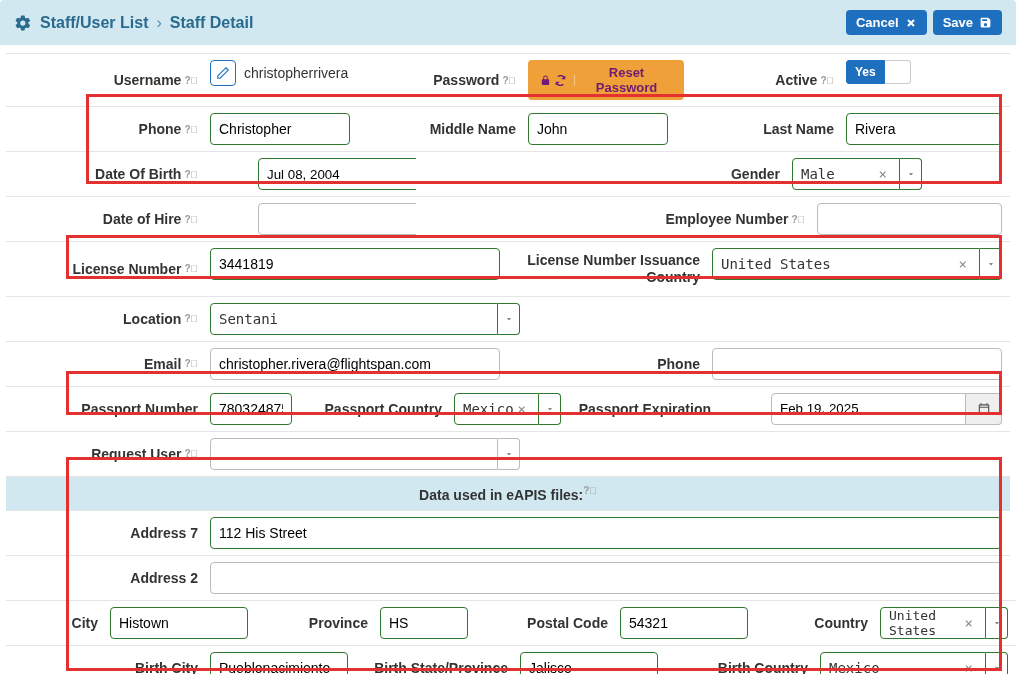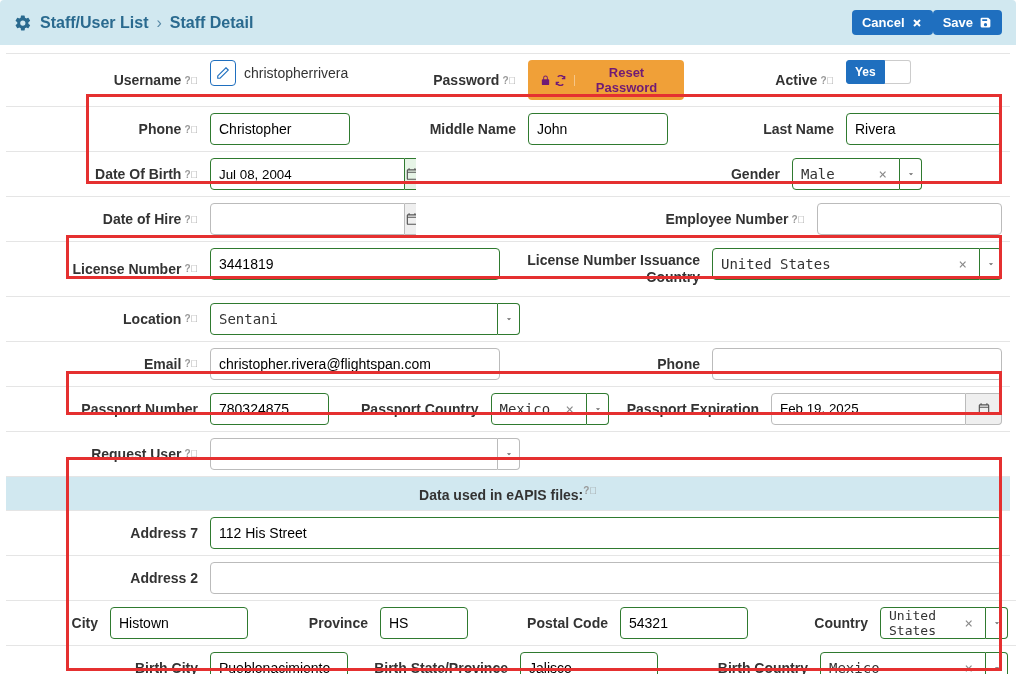--- a/index.html
+++ b/index.html
@@ -3,21 +3,21 @@
 <meta charset="utf-8">
 <style>
   * { box-sizing: border-box; margin: 0; padding: 0; }
   body { font-family: -apple-system, "Helvetica Neue", Arial, sans-serif; font-size: 14px; color: #333; background: #fff; }
   
   .header-bar { background: #d1e8f0; padding: 10px 14px; display: flex; align-items: center; justify-content: space-between; border-radius: 4px 4px 0 0; }
   .breadcrumb { display: flex; align-items: center; gap: 8px; color: #2a6a8f; font-weight: 600; font-size: 16px; }
   .breadcrumb a { color: #2a6a8f; text-decoration: none; }
   .breadcrumb .sep { color: #5a8ba8; font-weight: normal; }
   .gear-icon { width: 18px; height: 18px; color: #2a6a8f; }
-  .header-buttons { display: flex; }
+  .header-buttons { display: flex; gap: 6px; }
   .btn { display: inline-flex; align-items: center; gap: 6px; padding: 5px 10px; border-radius: 4px; border: none; font-size: 13px; font-weight: 600; cursor: pointer; color: #fff; }
   .btn-cancel { background: #1f6fbf; }
   .btn-save { background: #1f6fbf; }
   .btn-orange { background: #f0a038; color: #701a75; padding: 5px 12px; }
   .btn-orange .lock-part { padding-right: 8px; border-right: 1px solid rgba(255,255,255,0.4); display: inline-flex; gap: 4px; align-items: center; }
   
   .form-area { padding: 8px 6px; }
   .label-cell { background: #fff; border-top: 1px solid #e5e5e5; padding: 10px 8px 10px 4px; font-weight: 700; text-align: right; display: flex; align-items: center; justify-content: flex-end; gap: 3px; }
   .input-cell { background: #fff; border-top: 1px solid #e5e5e5; padding: 6px 8px 6px 4px; display: flex; align-items: flex-start; gap: 6px; }
   .help-icon { font-size: 10px; color: #999; vertical-align: super; }
@@ -27,21 +27,21 @@
   }
   input.text-input.gray { border: 1px solid #bbb; }
   
   .select-wrap { position: relative; display: flex; align-items: center; width: 100%; }
   .select-display { flex: 1; border: 1px solid #2f7a2f; border-radius: 4px 0 0 4px; padding: 6px 8px; height: 32px; font-family: ui-monospace, Menlo, Consolas, monospace; display: flex; align-items: center; justify-content: space-between; }
   .select-display.plain { border: 1px solid #bbb; font-family: inherit; }
   .select-caret { width: 22px; height: 32px; border: 1px solid #2f7a2f; border-left: none; border-radius: 0 4px 4px 0; display: flex; align-items: center; justify-content: center; background: #fff; cursor: pointer; }
   .select-caret.plain { border-color: #bbb; }
   .select-x { color: #888; font-size: 14px; padding: 0 4px; }
   
-  .date-wrap { display: flex; width: 100%; }
+  .date-wrap { display: flex; width: 100%; margin-left: 48px; }
   .date-input { flex: 1; border: 1px solid #2f7a2f; border-radius: 4px 0 0 4px; padding: 6px 8px; height: 32px; }
   .date-input.gray { border-color: #bbb; }
   .date-btn { width: 36px; height: 32px; border: 1px solid #2f7a2f; border-left: none; border-radius: 0 4px 4px 0; background: #e6f4e6; display: flex; align-items: center; justify-content: center; cursor: pointer; }
   .date-btn.gray { border-color: #bbb; background: #efefef; }
   
   .username-wrap { display: flex; align-items: center; gap: 8px; }
   .edit-icon-btn { width: 26px; height: 26px; border: 1px solid #1f6fbf; border-radius: 4px; display: flex; align-items: center; justify-content: center; color: #1f6fbf; background: #fff; cursor: pointer; }
   
   .active-toggle { display: inline-flex; align-items: center; }
   .toggle-yes { background: #1f6fbf; color: #fff; padding: 4px 8px; font-size: 12px; font-weight: 600; border-radius: 3px 0 0 3px; border: 1px solid #1f6fbf; }

